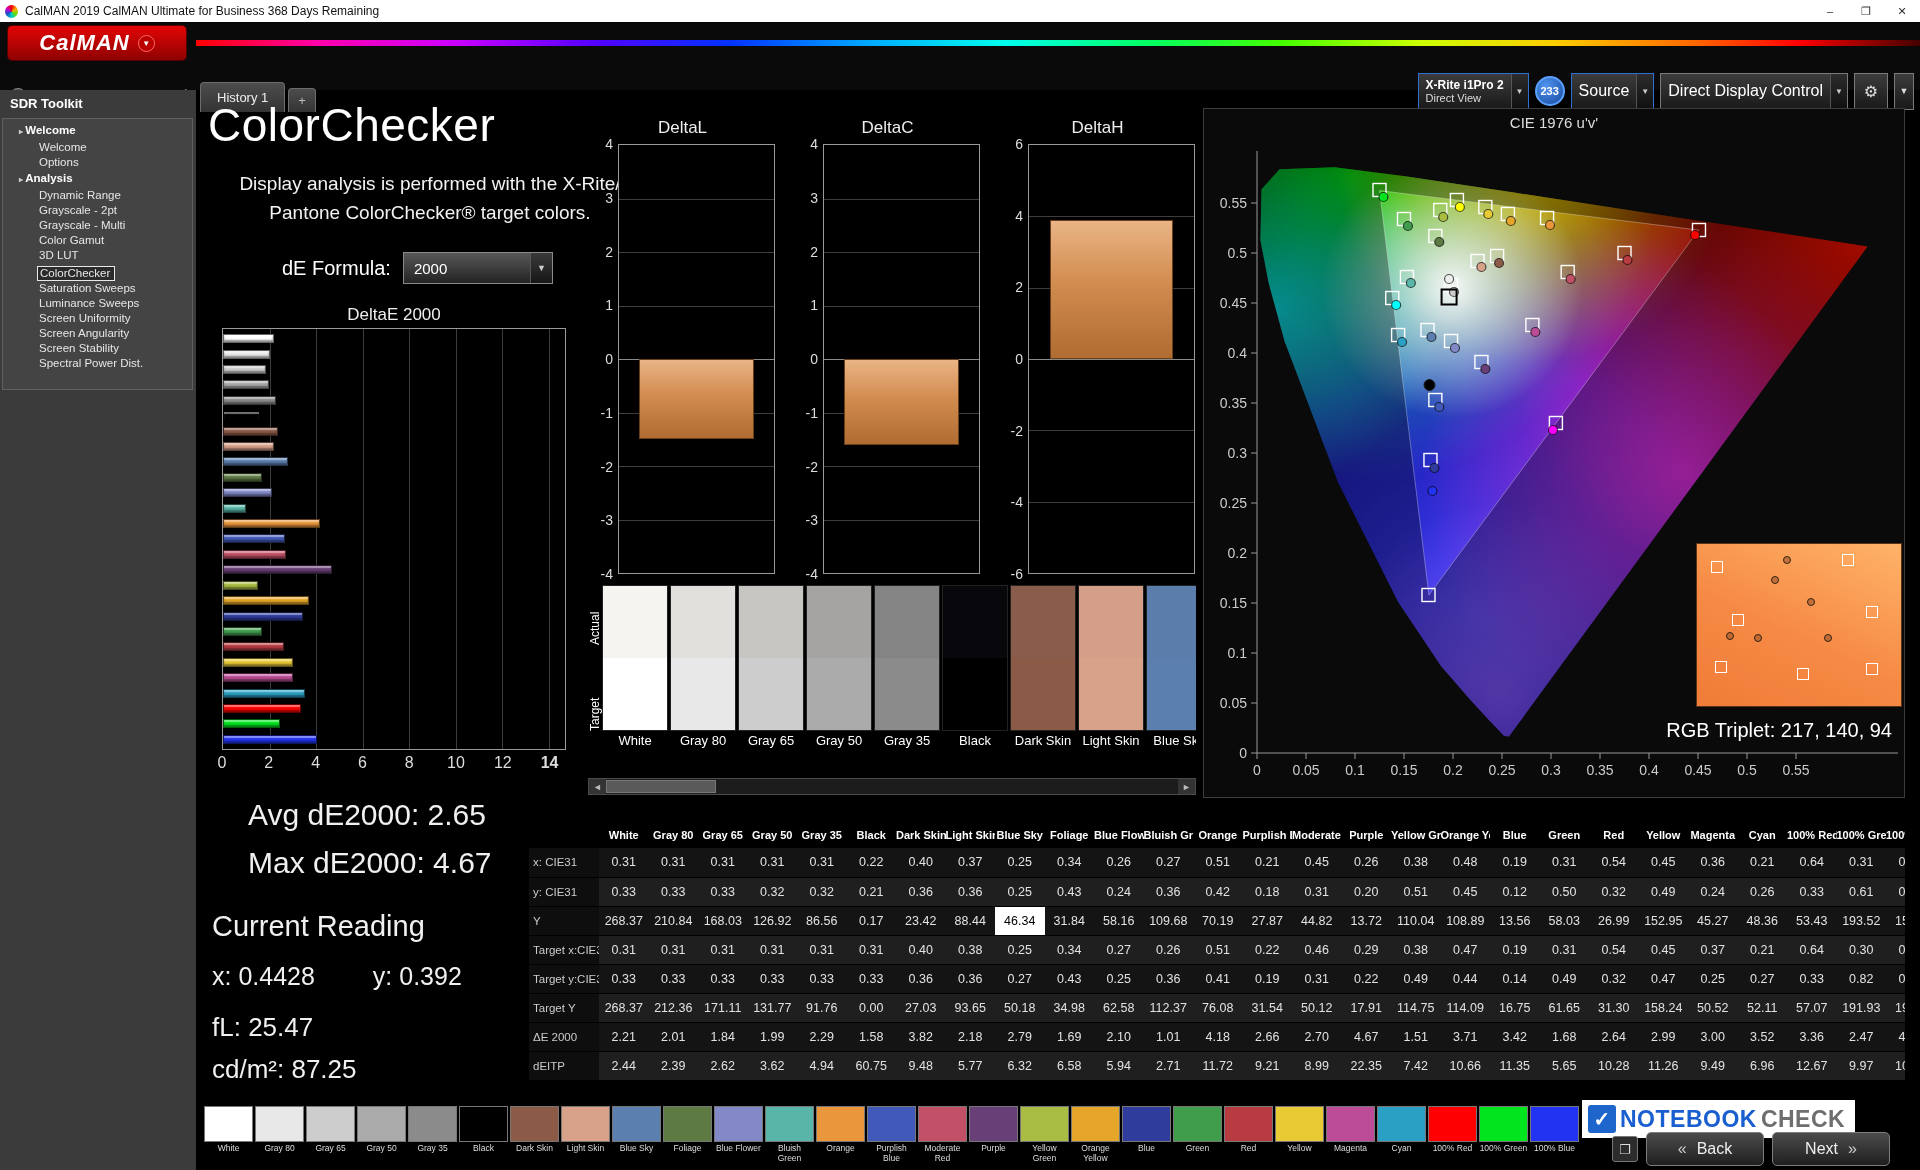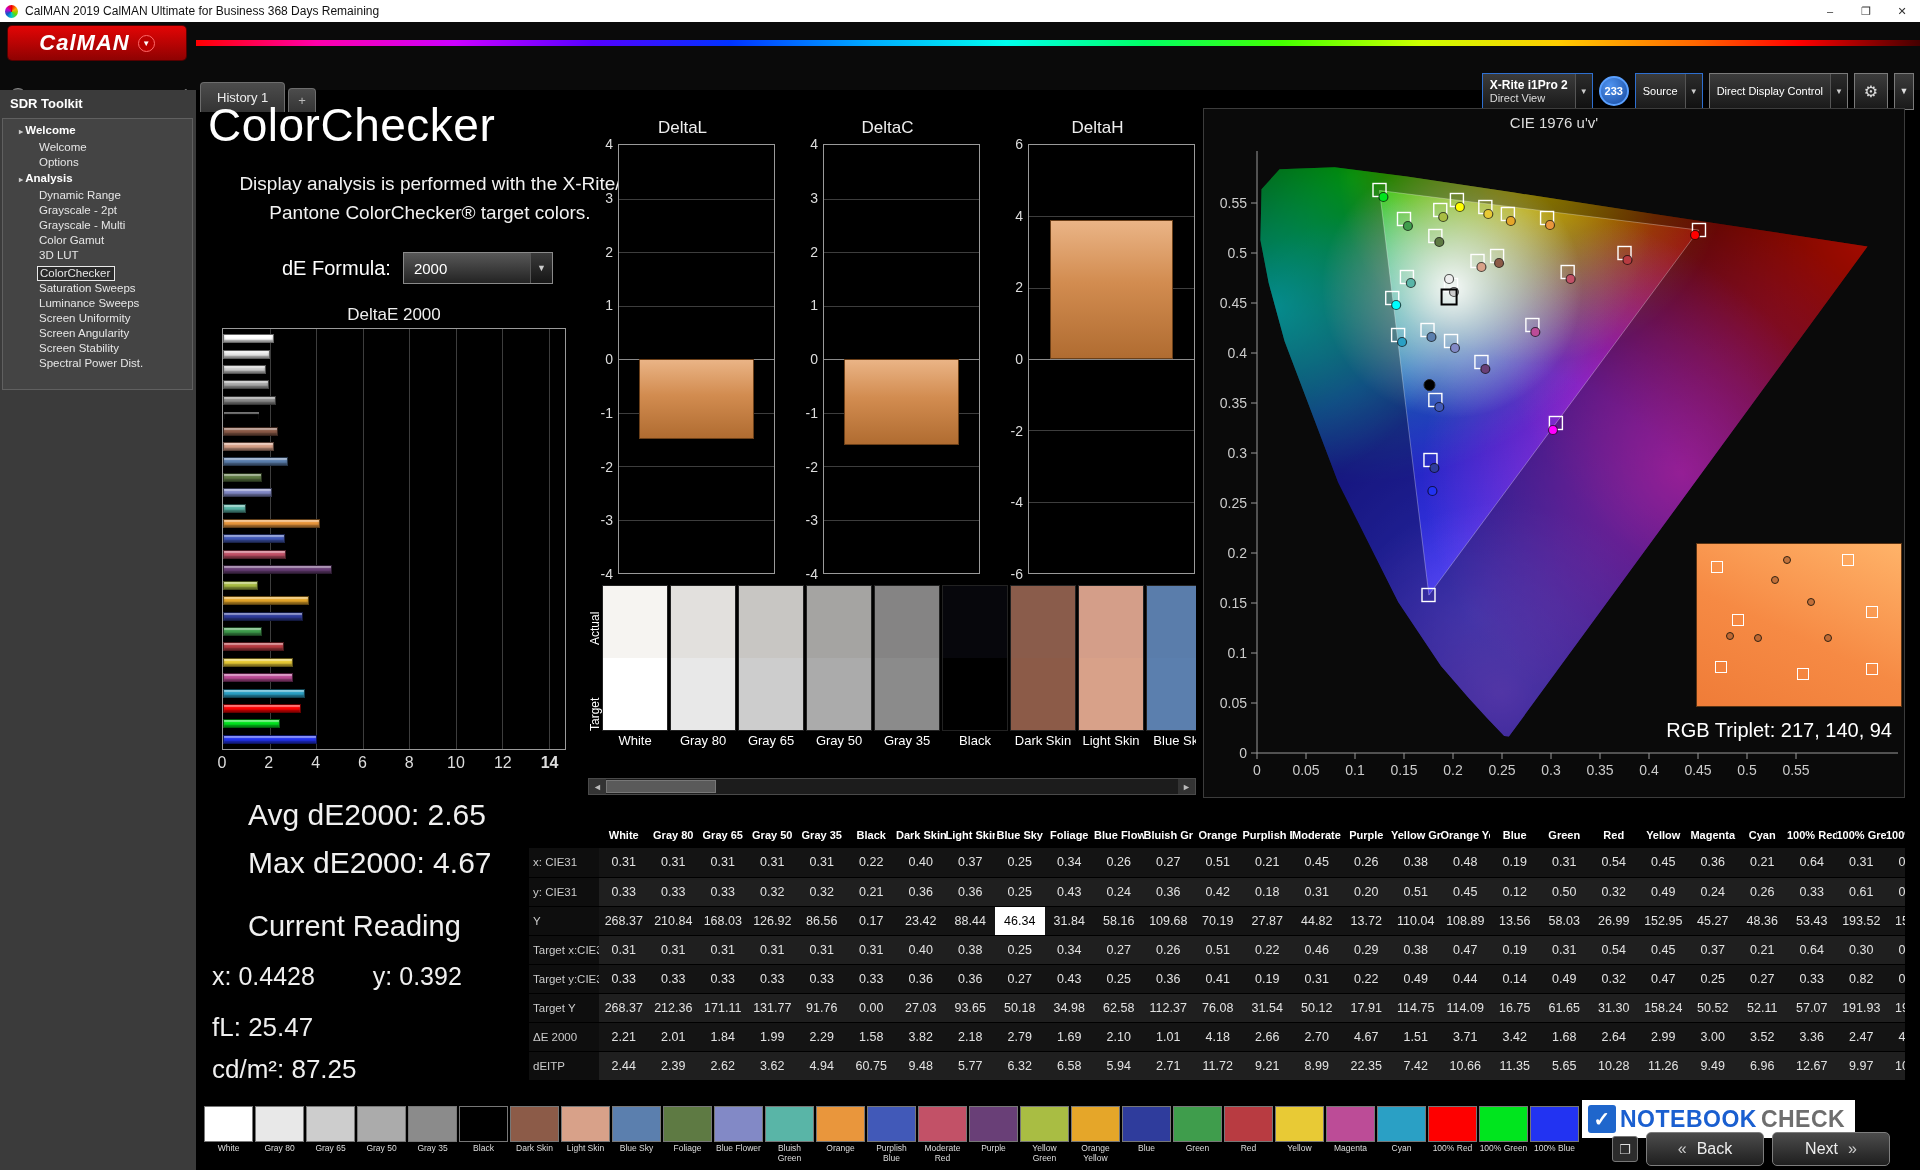--- a/index.html
+++ b/index.html
@@ -30,21 +30,21 @@
   .sidebar-collapse { position:absolute; left:178px; top:64px; color:#bbb; font-size:11px; }
   .round-btn { position:absolute; left:9px; top:66px; width:18px; height:18px; border-radius:50%;
      background:radial-gradient(#6a6a6a,#3a3a3a); border:1px solid #8a8a8a; }
 
   .top-controls { position:absolute; top:50px; right:6px; height:38px; display:flex; align-items:center; gap:6px; }
   .drop-box { height:37px; background:linear-gradient(#3c3c3c,#191919); border:1px solid #2e6fd0; display:flex; align-items:stretch; color:#fff; }
   .drop-box.gray { border-color:#7a7a7a; }
   .drop-text { padding:3px 7px; display:flex; flex-direction:column; justify-content:center; }
   .drop-line1 { font-size:12px; font-weight:bold; line-height:14px; }
   .drop-line2 { font-size:11px; line-height:13px; color:#ddd; }
-  .drop-single { font-size:11px;text-align:center; }
+  .drop-single { font-size:16px;text-align:center; }
   .drop-arrow { width:17px; background:linear-gradient(#2c2c2c,#101010); border-left:1px solid #555; display:flex; align-items:center; justify-content:center; color:#ccc; font-size:8px; }
   .meter-badge { width:30px; height:30px; border-radius:50%; background:radial-gradient(circle at 35% 30%,#4f93f0,#174a9e);
      border:2px solid #5aa0ff; color:#fff; font-size:11px; font-weight:bold; display:flex; align-items:center; justify-content:center; }
   .icon-btn { width:34px; height:37px; background:linear-gradient(#3c3c3c,#191919); border:1px solid #7a7a7a; color:#ddd;
      display:flex; align-items:center; justify-content:center; font-size:16px; }
   .icon-btn.small { width:20px; font-size:9px; }
 
   
   .sidebar { position:absolute; left:0; top:90px; width:196px; bottom:0; background:#3b3b3b; }
   .sidebar-title { color:#fff; font-size:13px; font-weight:bold; padding:6px 0 4px 10px; }
@@ -72,21 +72,21 @@
   .bar-row { height:9px; position:relative; }
   .hbar { position:absolute; left:0; top:0; height:9px; border:1px solid rgba(0,0,0,.6);
      box-shadow:inset 0 2px 1px rgba(255,255,255,.45), inset 0 -2px 2px rgba(0,0,0,.45); }
   .deltae-xaxis { position:absolute; left:222px; top:754px; width:344px; height:20px; }
   .xlab { position:absolute; transform:translateX(-50%); color:#ddd; font-size:16px; }
 
   
   .stat { position:absolute; color:#f0f0f0; }
   .stat-avg { left:248px; top:798px; font-size:30px; }
   .stat-max { left:248px; top:846px; font-size:30px; }
-  .stat-cur { left:212px; top:910px; font-size:29px;margin-left:36px; }
+  .stat-cur { left:212px; top:910px; font-size:29px; }
   .stat-xy  { left:212px; top:962px; font-size:25px; display:flex; gap:58px; }
   .stat-fl  { left:212px; top:1012px; font-size:26px; }
   .stat-cd  { left:212px; top:1054px; font-size:26px; }
 
   
   .vchart { position:absolute; top:118px; width:185px; height:478px; }
   .vchart .vtitle { text-align:center; color:#eee; font-size:17px; height:26px; }
   .vbody { display:flex; height:430px; }
   .vlabels { width:28px; position:relative; }
   .vtick-label { position:absolute; right:5px; transform:translateY(-50%); color:#ddd; font-size:14px; }

